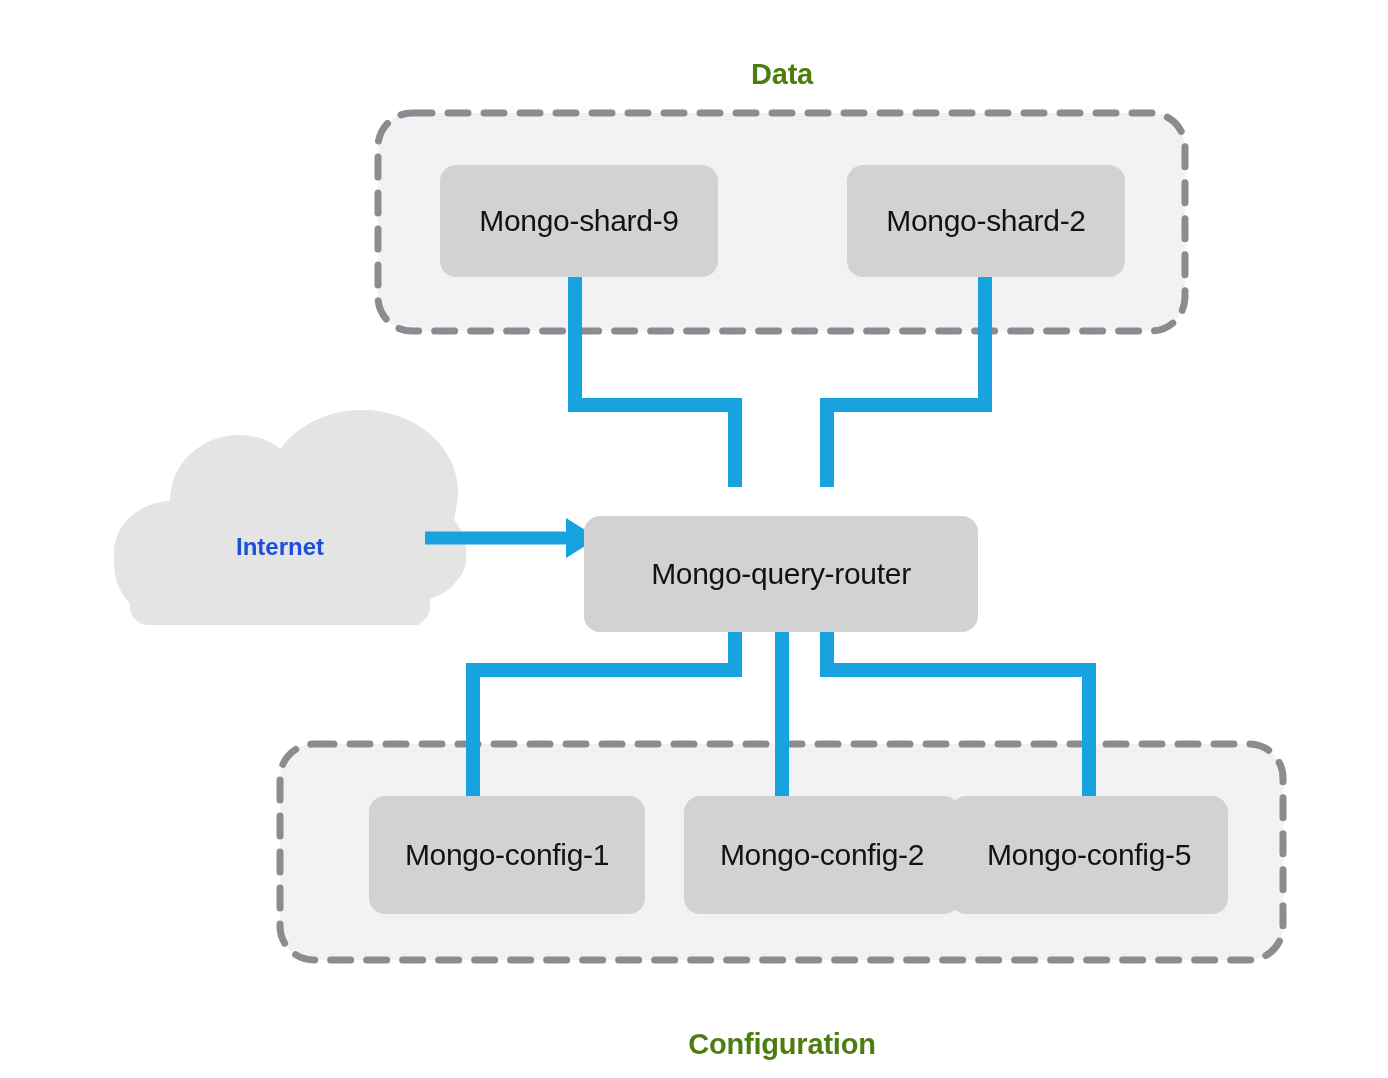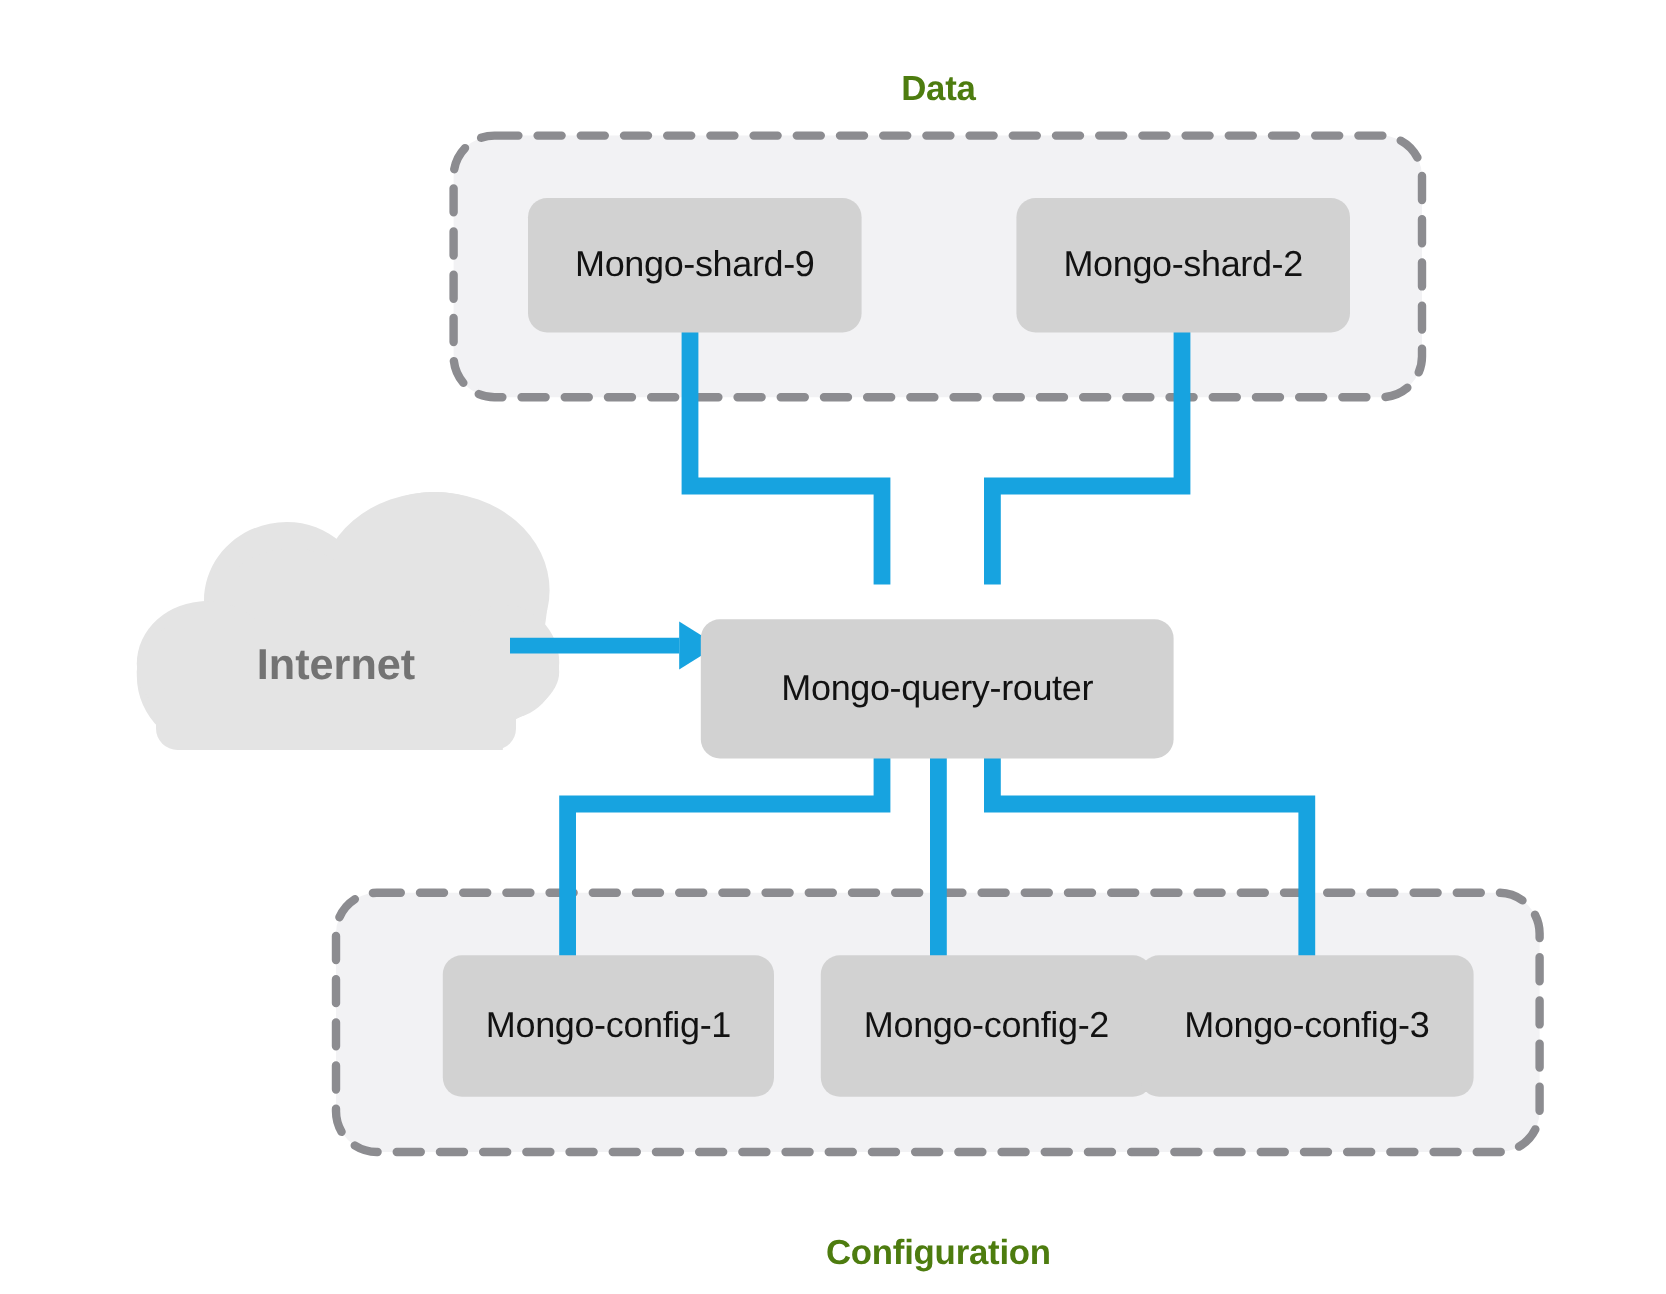--- a/index.html
+++ b/index.html
@@ -43,23 +43,23 @@
   }
   .node-label {
     font-size: 30px;
     font-weight: 400;
     color: #121212;
     white-space: nowrap;
     letter-spacing: -0.3px;
   }
   .cloud-label {
     position: absolute;
-    font-size: 36px;
+    font-size: 24px;
     font-weight: 700;
-    color: #737373;
+    color: #1d4ed8;
     white-space: nowrap;
     text-align: center;
   }
 </style>
 </head>
 <body>
 
 <div id="canvas">
 
   <svg id="diagram-svg" viewBox="0 0 1388 1078">
@@ -133,16 +133,16 @@
 
   <div class="node-box" style="left:337px; top:796px; width:276px; height:118px;margin-left:32px;">
     <span class="node-label">Mongo-config-1</span>
   </div>
 
   <div class="node-box" style="left:684px; top:796px; width:276px; height:118px;">
     <span class="node-label">Mongo-config-2</span>
   </div>
 
   <div class="node-box" style="left:950px; top:796px; width:278px; height:118px;">
-    <span class="node-label">Mongo-config-3</span>
+    <span class="node-label">Mongo-config-5</span>
   </div>
 
 </div>
 
 </body></html>

